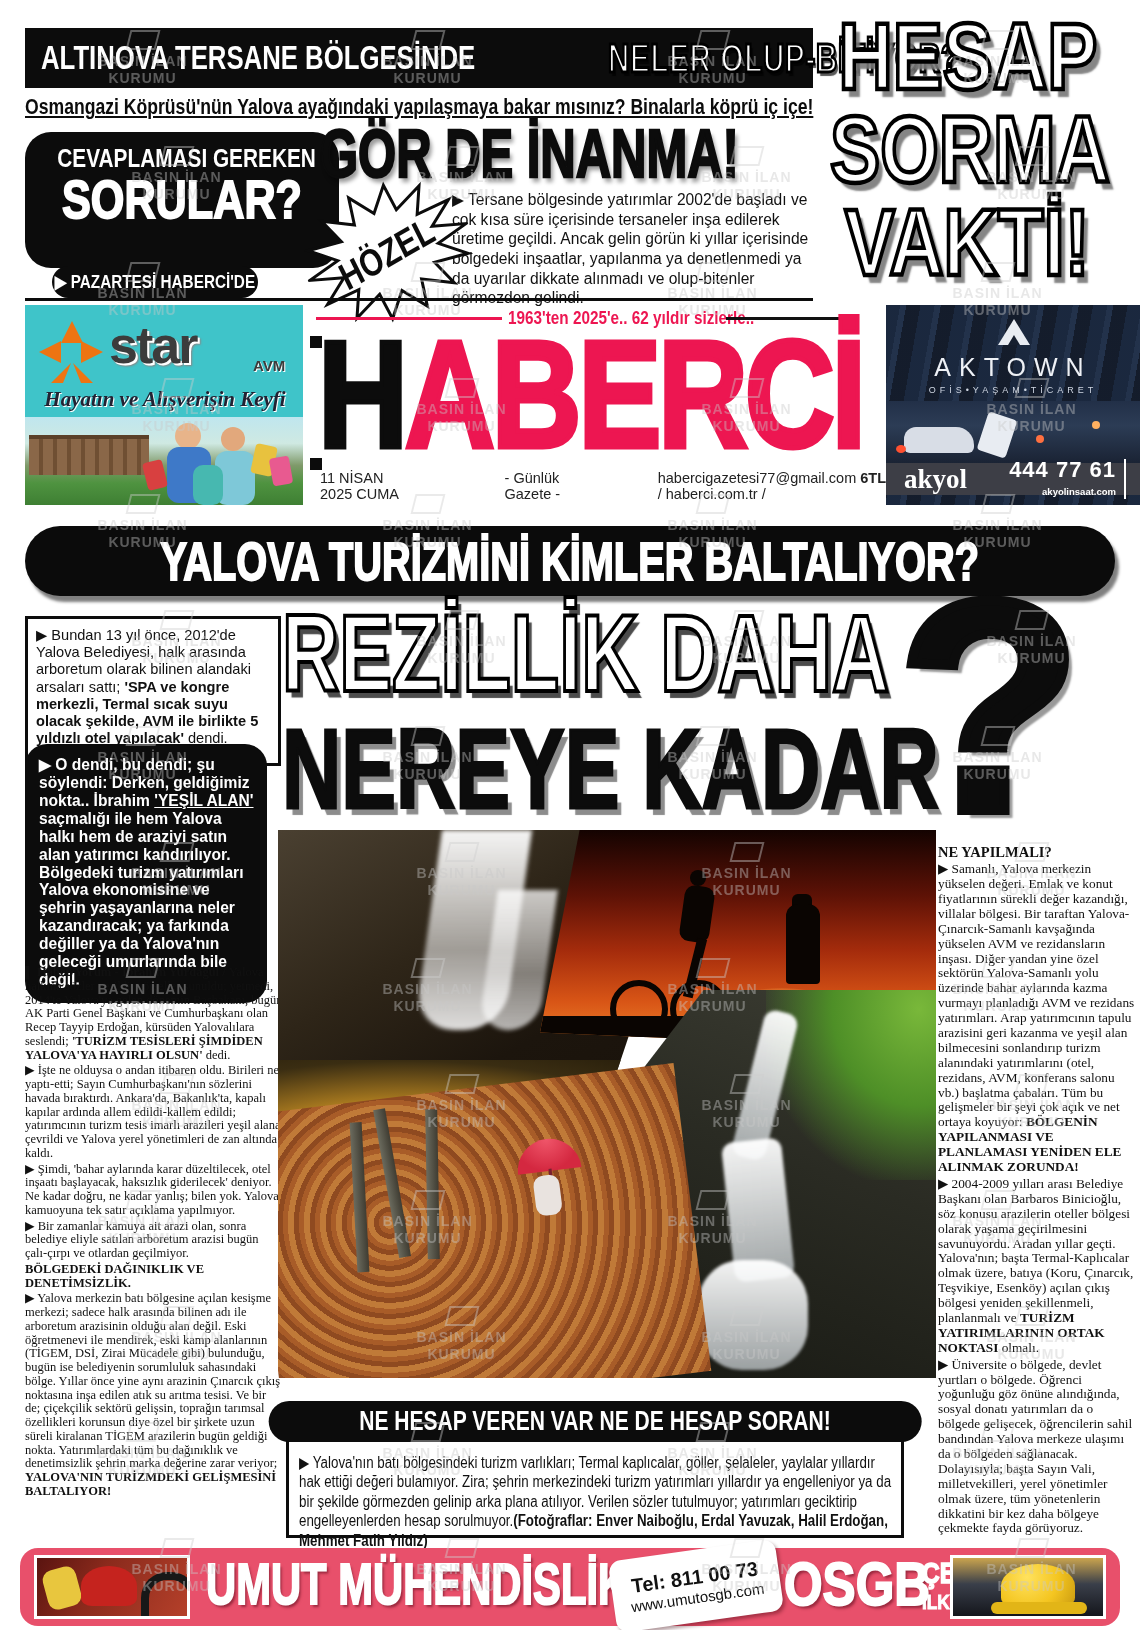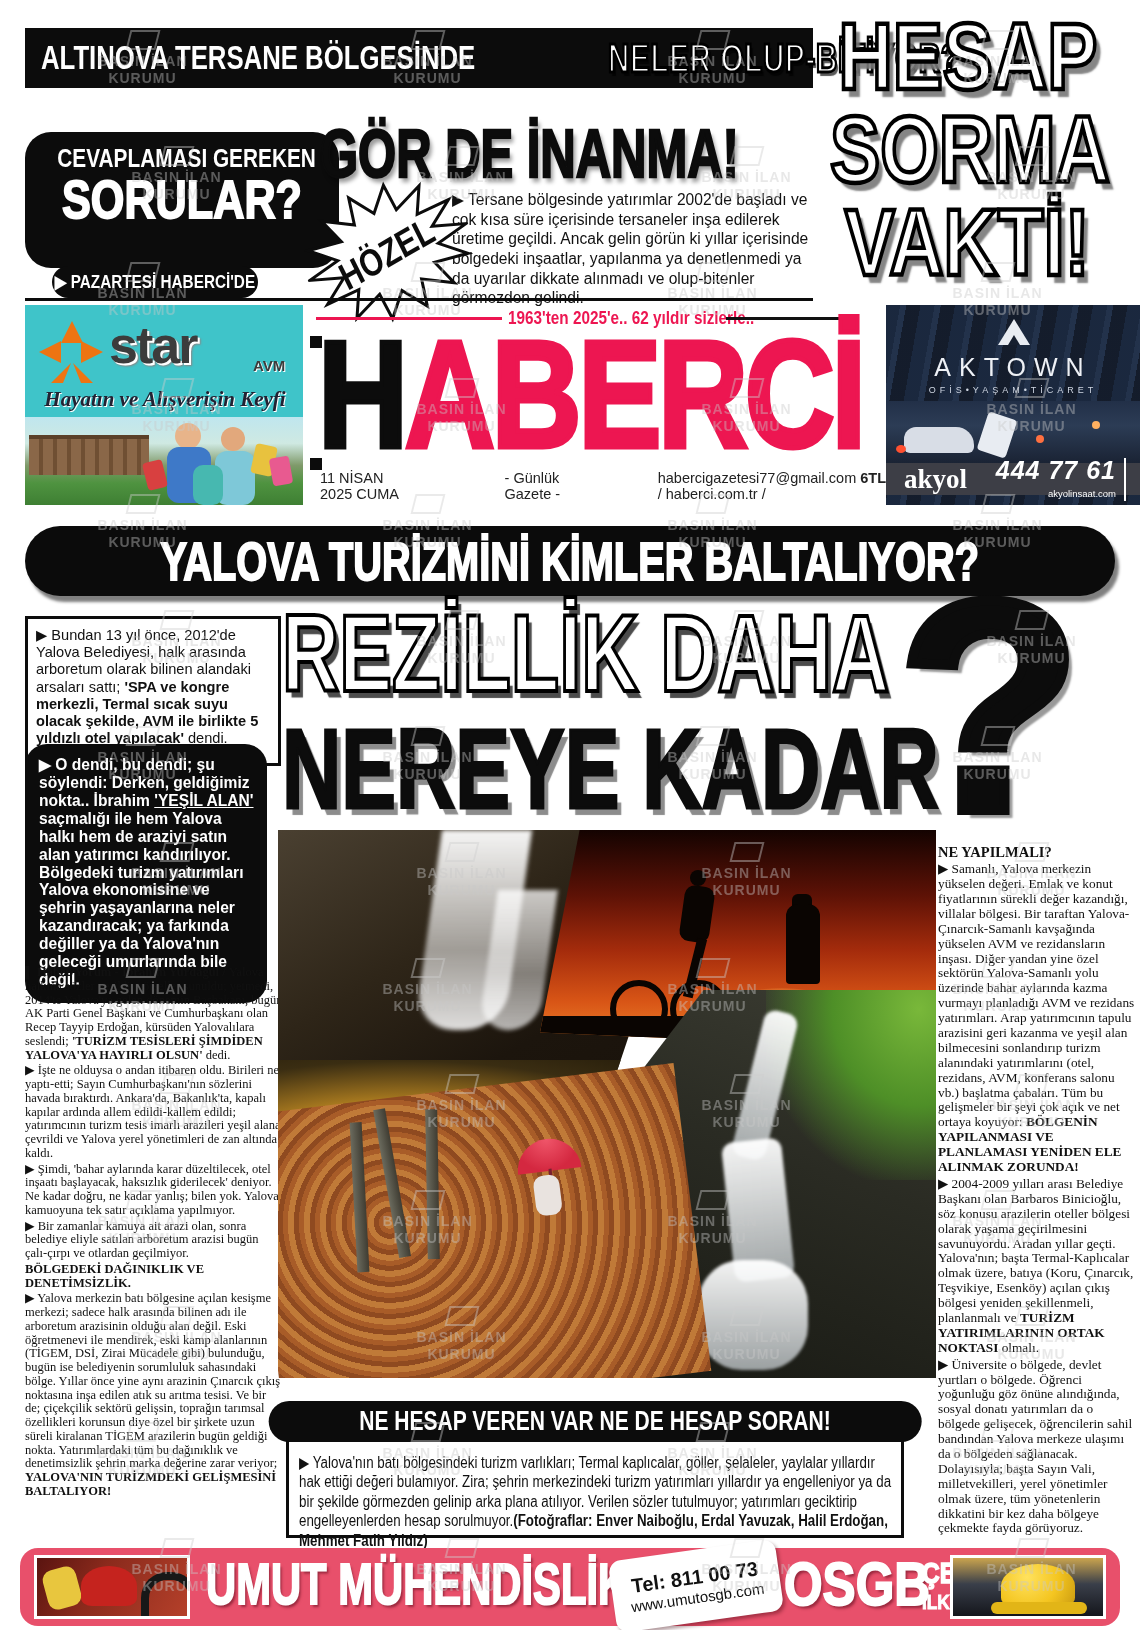--- a/index.html
+++ b/index.html
@@ -60,22 +60,22 @@
   .akt-tri-in{position:absolute;left:122px;top:30px;width:0;height:0;border-left:6px solid transparent;
      border-right:6px solid transparent;border-bottom:10px solid #161f2f;}
   .akt-name{position:absolute;left:0;top:48px;width:100%;text-align:center;color:#eef1f6;font-size:25px;
      letter-spacing:8px;font-weight:500;}
   .akt-sub{position:absolute;left:0;top:80px;width:100%;text-align:center;color:#cfd6e2;font-size:9px;letter-spacing:4px;}
   .akt-street{position:absolute;left:0;top:96px;width:100%;height:62px;
      background:linear-gradient(180deg,#223048 0%,#2c3c55 40%,#1a2334 100%);}
   .akt-bar{position:absolute;left:0;top:158px;width:100%;height:32px;background:#3d3e46;display:flex;align-items:center;}
   .akt-dealer{font-family:"Liberation Serif",serif;font-weight:bold;color:#fff;font-size:27px;margin-left:18px;}
   .akt-phone{margin-left:auto;margin-right:14px;text-align:right;color:#fff;border-right:2px solid #fff;padding-right:8px;}
-  .akt-phone .p{font-weight:bold;font-size:25px;font-style:italic;letter-spacing:1px;line-height:1;}
-  .akt-phone .w{font-size:9.5px;font-weight:normal;}
+  .akt-phone .p{font-weight:bold;font-size:22px;letter-spacing:1px;line-height:1;}
+  .akt-phone .w{font-size:9.5px;font-weight:bold;}
   .mast-center{left:310px;top:300px;width:570px;height:198px;}
   .tagline-row{position:absolute;left:6px;top:8px;width:558px;height:20px;}
   .tagline-row .pink-line{position:absolute;left:0;top:9px;width:186px;height:3px;background:#ed1651;}
   .tagline-row .blk-line{position:absolute;right:18px;top:9px;width:130px;height:3px;background:#111;}
   .tagline-row .tg{position:absolute;left:192px;top:0;color:#ed1651;font-weight:bold;font-size:18px;--sx:.85;}
   .logo-row{position:absolute;left:8px;top:18px;height:152px;font-weight:bold;font-size:152px;line-height:152px;
             letter-spacing:-4px;}
   .logo-row .cond{--sx:.82;}
   .logo-h{color:#0c0c0c;-webkit-text-stroke:5px #0c0c0c;}
   .logo-rest{color:#ed1651;-webkit-text-stroke:5px #ed1651;}
@@ -191,20 +191,23 @@
 </head>
 <body>
 
 <div id="canvas">
 
   <div class="abs topbar">
     <span class="cond topbar-left">ALTINOVA TERSANE BÖLGESİNDE</span>
     <span class="cond topbar-right outl-s">NELER OLUP-BİTİYOR?</span>
   </div>
 
+  <div class="abs subhead">
+    <span class="cond">Osmangazi Köprüsü'nün Yalova ayağındaki yapılaşmaya bakar mısınız? Binalarla köprü iç içe!</span>
+  </div>
 
   <div class="abs sorular">
     <div><span class="cond-c l">CEVAPLAMASI GEREKEN</span></div>
     <div><span class="cond-c big">SORULAR?</span></div>
   </div>
   <div class="abs pazartesi">
     <span class="cond-c">▶ PAZARTESİ HABERCİ'DE</span>
   </div>
 
   <div class="abs gor">

